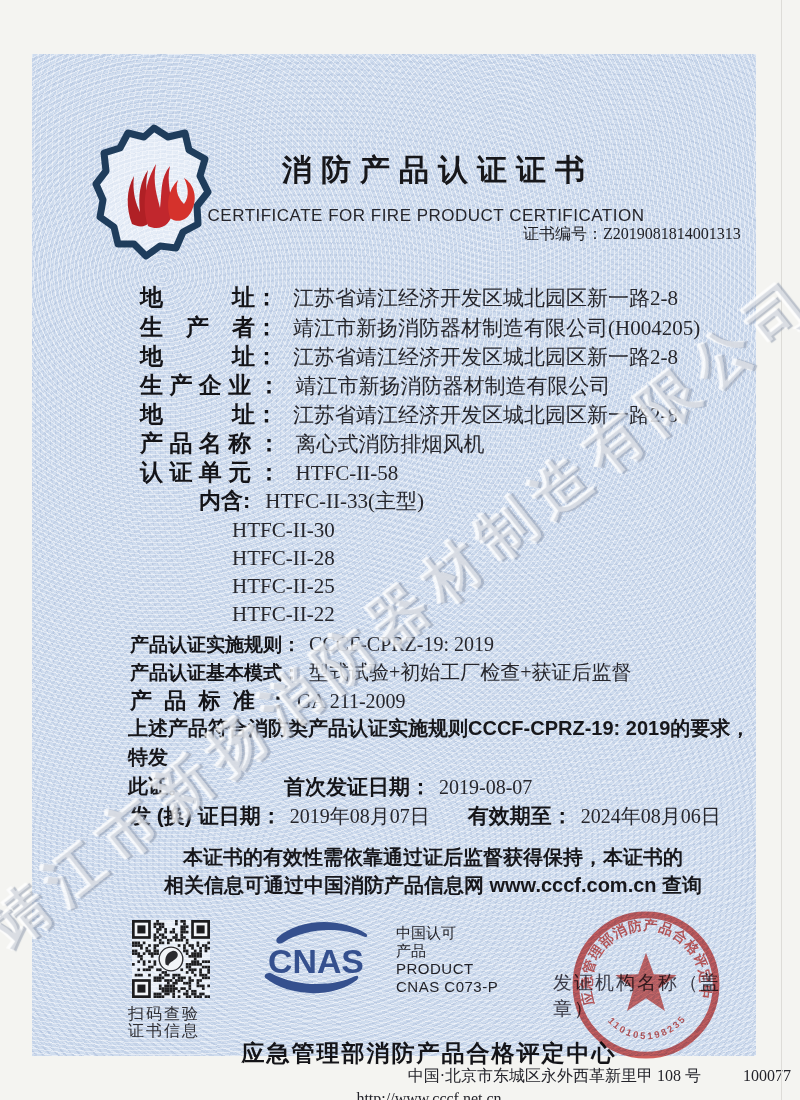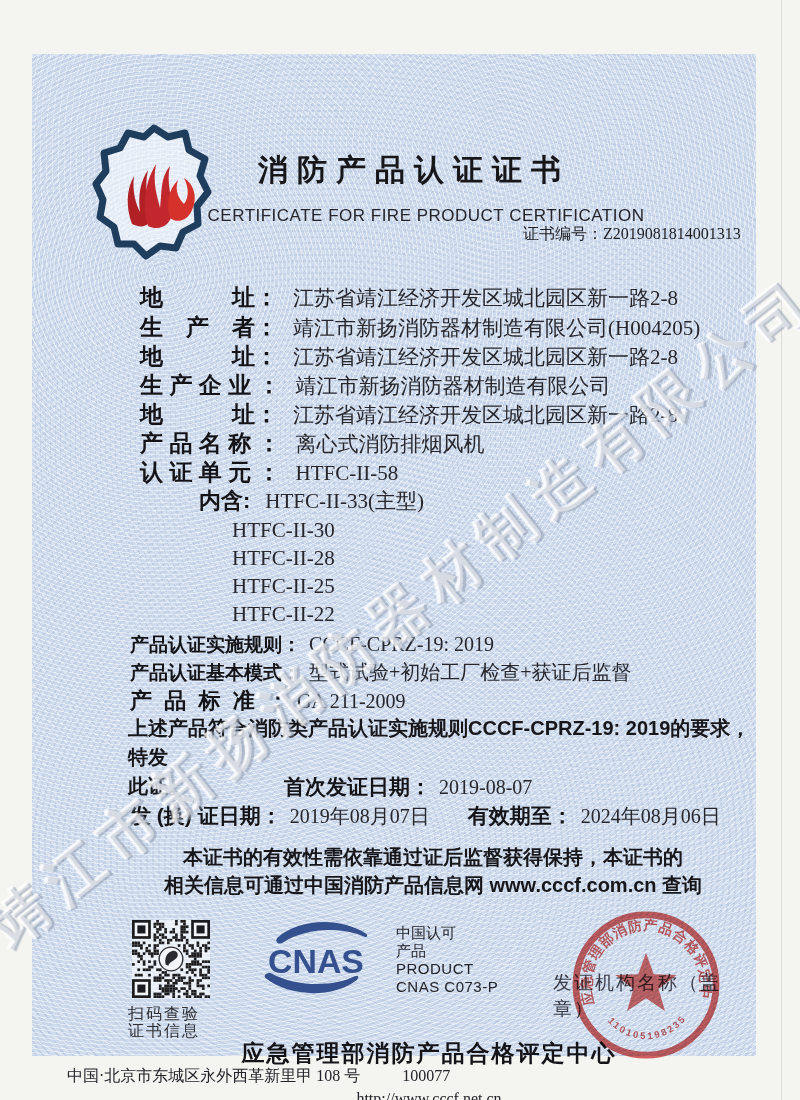--- a/index.html
+++ b/index.html
@@ -9,21 +9,21 @@
   .photo-edge{position:absolute;top:0;right:18px;width:1px;height:1100px;background:#dddcd8;}
   .cert{position:absolute;left:32px;top:54px;width:724px;height:1002px;
         background-color:#cfdcee;
         background-image:
           repeating-radial-gradient(circle at 18% 22%, rgba(255,255,255,.45) 0 1px, rgba(255,255,255,0) 1px 4px),
           repeating-radial-gradient(circle at 82% 38%, rgba(96,124,176,.10) 0 1px, rgba(96,124,176,0) 1px 5px),
           repeating-radial-gradient(circle at 40% 80%, rgba(96,124,176,.10) 0 2px, rgba(96,124,176,0) 2px 6px),
           repeating-radial-gradient(circle at 65% 10%, rgba(255,255,255,.35) 0 1px, rgba(255,255,255,0) 1px 6px);
   }
   .abs{position:absolute;}
-  .title{left:20px;top:96px;width:724px;text-align:center;font-size:30px;font-weight:bold;
+  .title{left:44px;top:96px;width:724px;text-align:center;font-size:30px;font-weight:bold;
          letter-spacing:9px;color:#17171a;}
   .subtitle{left:32px;top:152px;width:724px;text-align:center;font-size:17px;color:#24242a;
             letter-spacing:.5px;}
   .certno{left:455px;top:170px;font-family:"Liberation Serif",serif;font-size:16px;color:#1d1d22;margin-left:36px;}
   .row{position:absolute;left:108px;white-space:nowrap;}
   .lbl{font-weight:bold;font-size:23px;color:#141418;white-space:pre;}
   .val{font-family:"Liberation Serif",serif;font-size:21px;color:#26262c;margin-left:15px;white-space:pre;}
   .row.small .lbl{font-size:19px;}
   .row.small .val{font-size:20px;margin-left:8px;}
   .row.std .lbl{font-size:22px;}
@@ -45,21 +45,21 @@
   .qr-caption{left:96px;top:951px;width:90px;font-size:16px;color:#2e2e33;line-height:17px;
               letter-spacing:2px;}
   .cnas{left:226px;top:860px;width:116px;height:88px;}
   .accred{left:364px;top:870px;font-size:15px;color:#222228;line-height:18px;}
   .accred .lat{font-size:15px;letter-spacing:.5px;}
   .sealnote{left:521px;top:916px;font-family:"Liberation Serif",serif;font-size:19px;
             color:#3a3a46;letter-spacing:2px;z-index:4;}
   .seal{left:524px;top:841px;width:180px;height:180px;mix-blend-mode:multiply;opacity:.92;z-index:6;}
   .org{left:35px;top:984px;width:724px;text-align:center;font-size:23px;font-weight:bold;
        color:#141418;letter-spacing:2px;}
-  .addr{left:35px;top:1012px;width:724px;text-align:left;font-family:"Liberation Serif",serif;
+  .addr{left:35px;top:1012px;width:724px;text-align:right;font-family:"Liberation Serif",serif;
         font-size:16px;color:#23232a;}
   .addr .post{margin-left:42px;}
   .url{left:35px;top:1036px;width:724px;text-align:center;font-family:"Liberation Serif",serif;
        font-size:16px;color:#23232a;}
   .logo{left:56px;top:66px;width:132px;height:152px;}
 </style>
 </head>
 <body>
 
 <div class="page">

